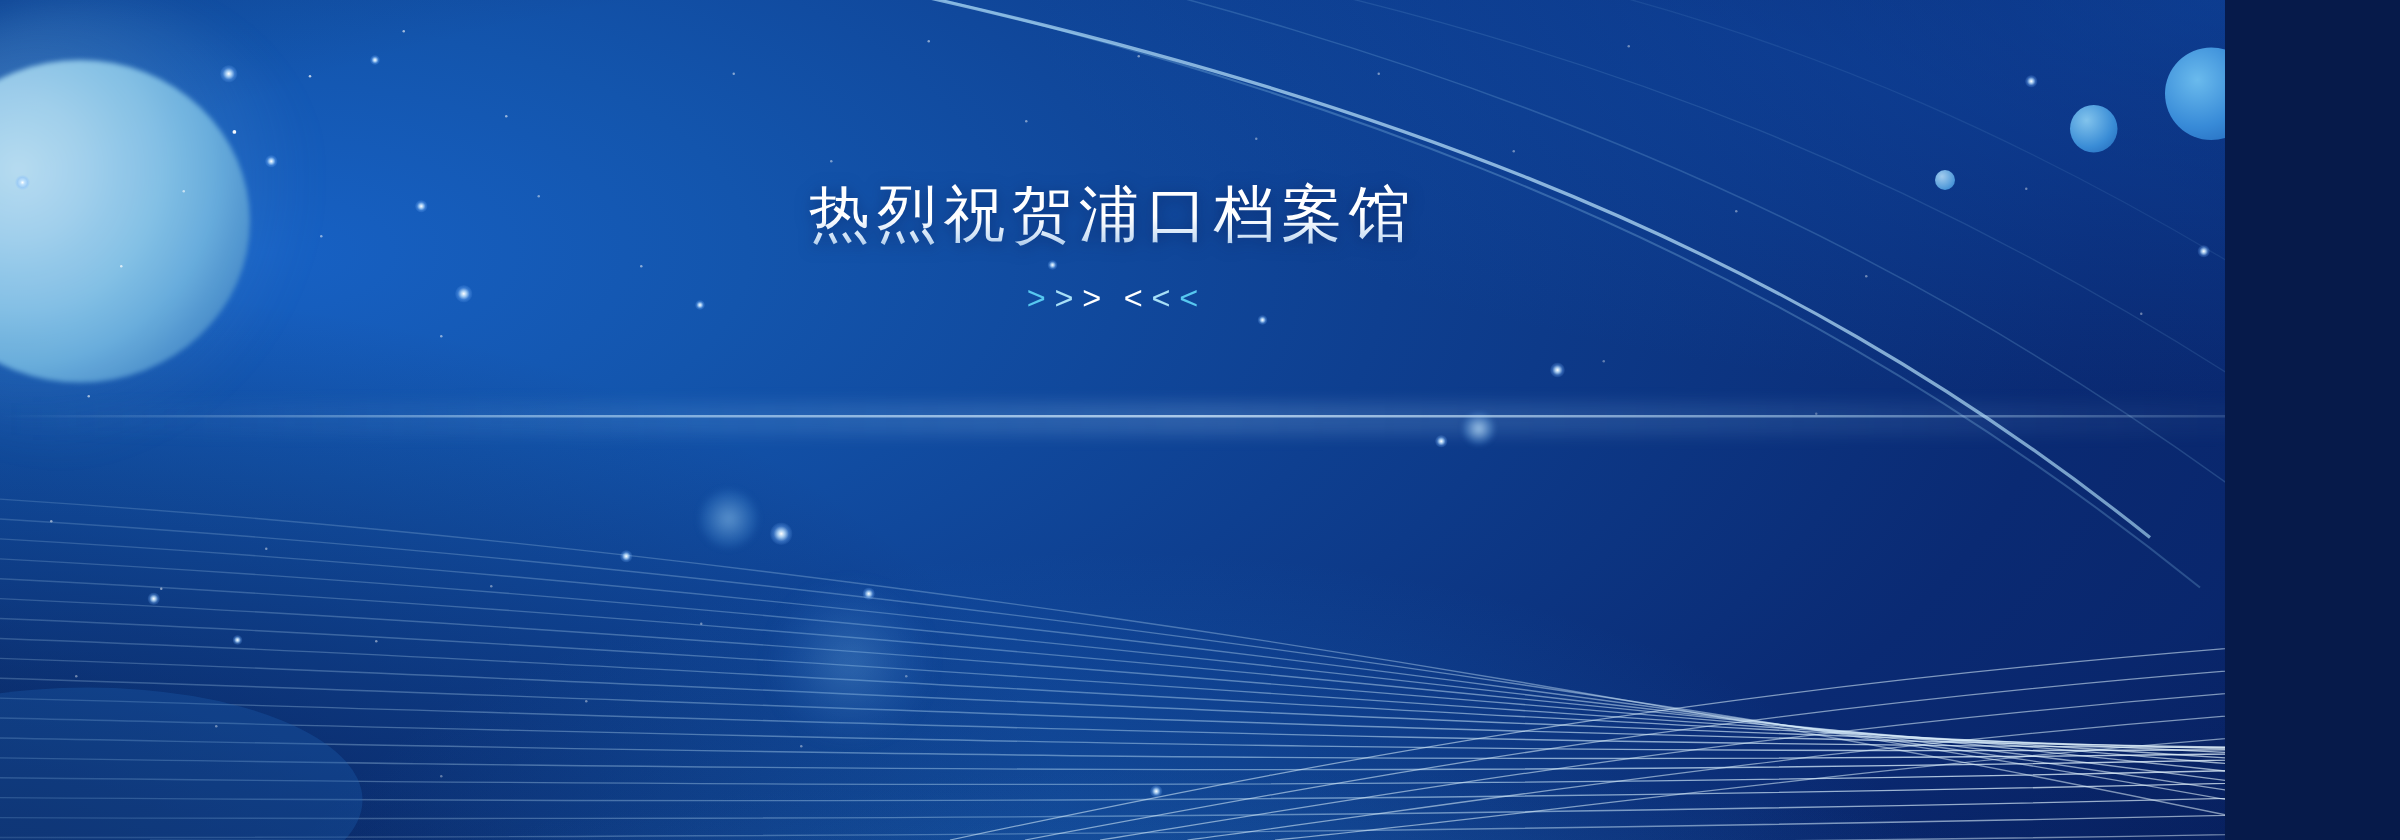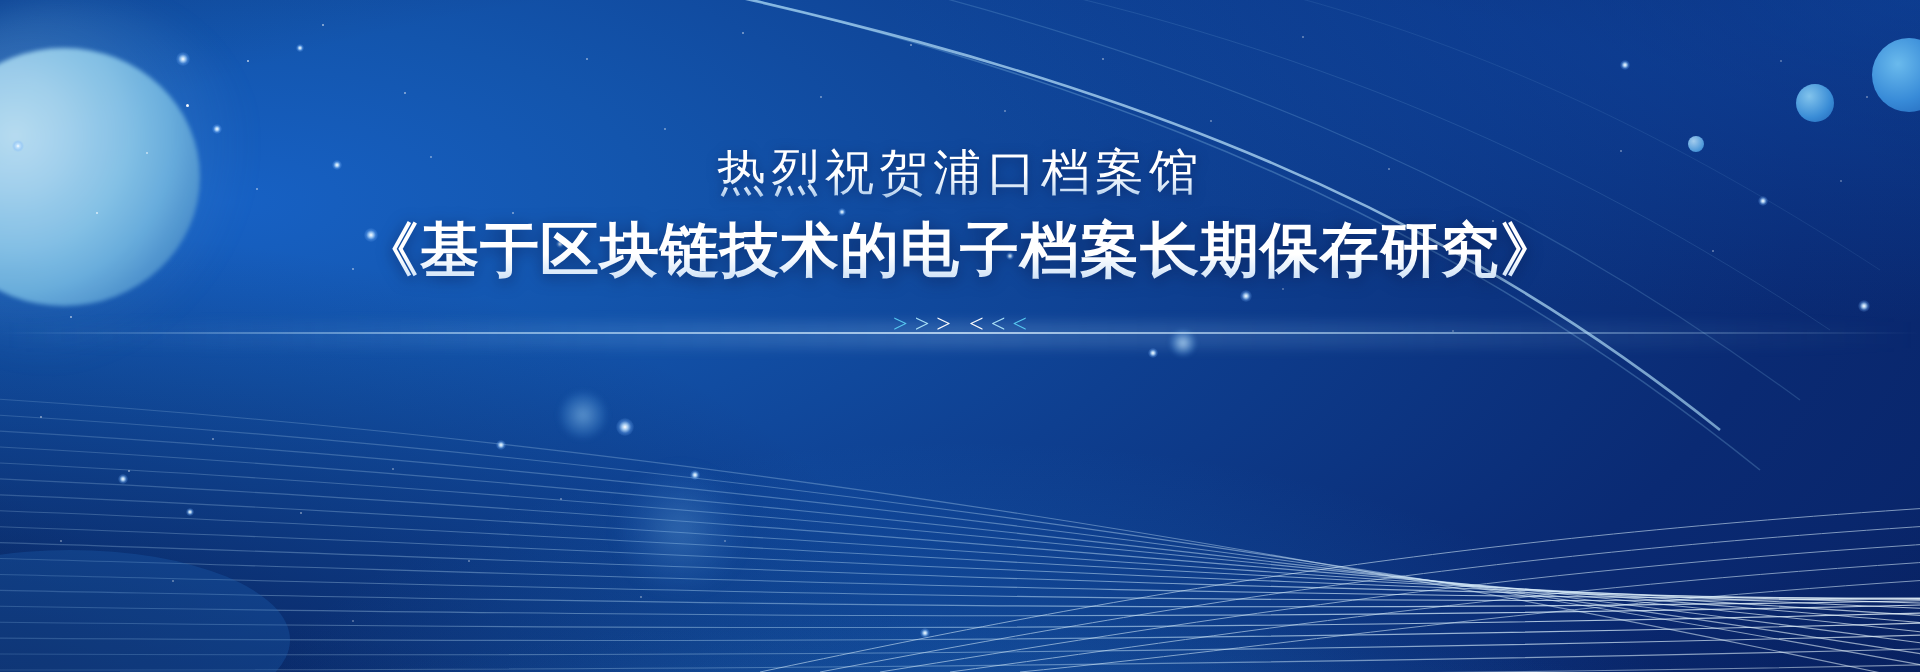--- a/index.html
+++ b/index.html
@@ -1,23 +1,23 @@
 <!DOCTYPE html>
 <html><head>
 <meta charset="utf-8">
 <style>
   html,body{margin:0;padding:0;background:#061a4a;}
   *{box-sizing:border-box;}
 
   #banner{
     position:relative;
-    width:1920px;
+    width:1780px;
     height:672px;
     overflow:hidden;
-    font-family:Liberation Serif, serif;
+    font-family:Liberation Sans, sans-serif;
     background:
       radial-gradient(120% 150% at 12% 30%, #1761c4 0%, #1355ad 18%, #0e3f90 42%, #0a2a73 68%, #071f5e 100%);
   }
 
   
   .vignette{
     position:absolute; inset:0;
     background:
       radial-gradient(70% 90% at 50% 115%, rgba(40,150,230,.30) 0%, rgba(20,90,190,0) 55%),
       radial-gradient(90% 80% at 100% 0%, rgba(18,90,195,.45) 0%, rgba(10,40,120,0) 60%),
@@ -323,21 +323,20 @@
     <i class="glowstar" style="left:1858px;top:300px;width:12px;height:12px;"></i>
     <i class="glowstar" style="left:920px;top:628px;width:10px;height:10px;"></i>
     <i class="glowstar" style="left:690px;top:470px;width:10px;height:10px;"></i>
   </div>
 
   <div class="sheen-glow"></div>
   <div class="sheen" id="sheen1"></div>
 
   <div id="headline">
     <div id="line1">热烈祝贺浦口档案馆</div>
-    <div id="line2">《基于区块链技术的电子档案长期保存研究》</div>
     <div id="line3-wrap">
       <span class="chev chev-left">
         <span>&gt;</span>
         <span>&gt;</span>
         <span>&gt;</span>
       </span>
       <span class="chev chev-right">
         <span>&lt;</span>
         <span>&lt;</span>
         <span>&lt;</span>

